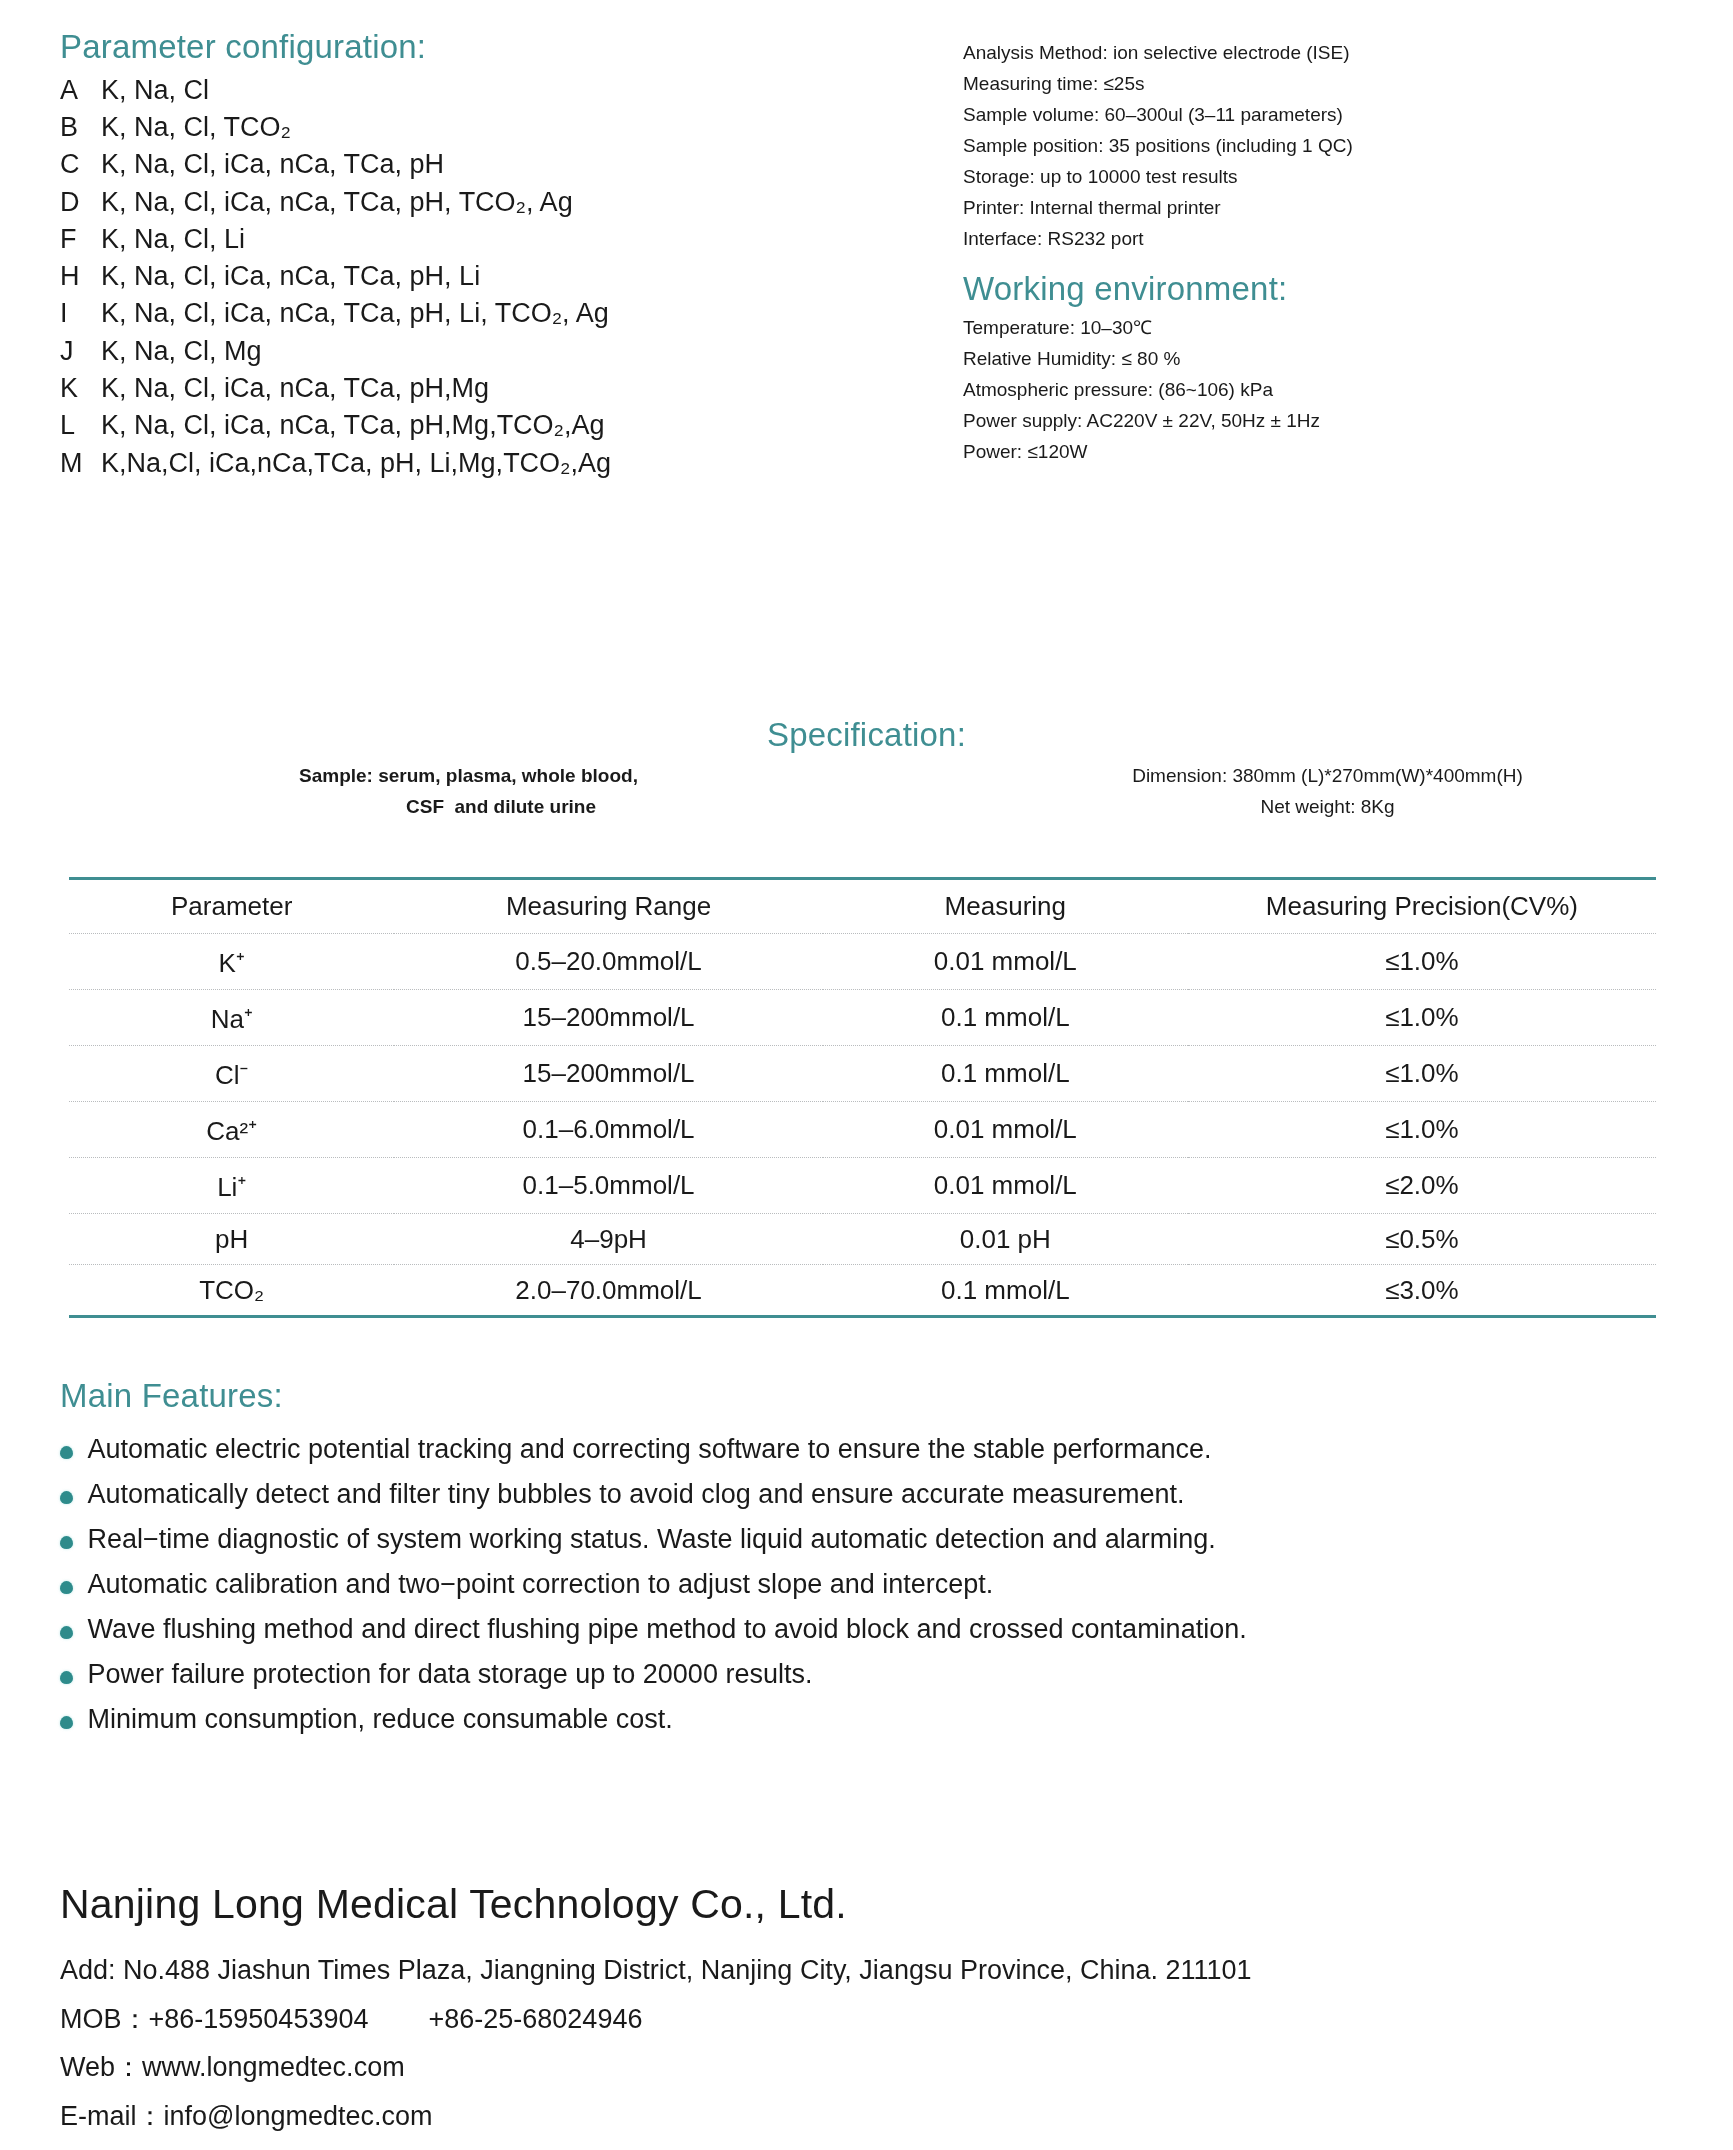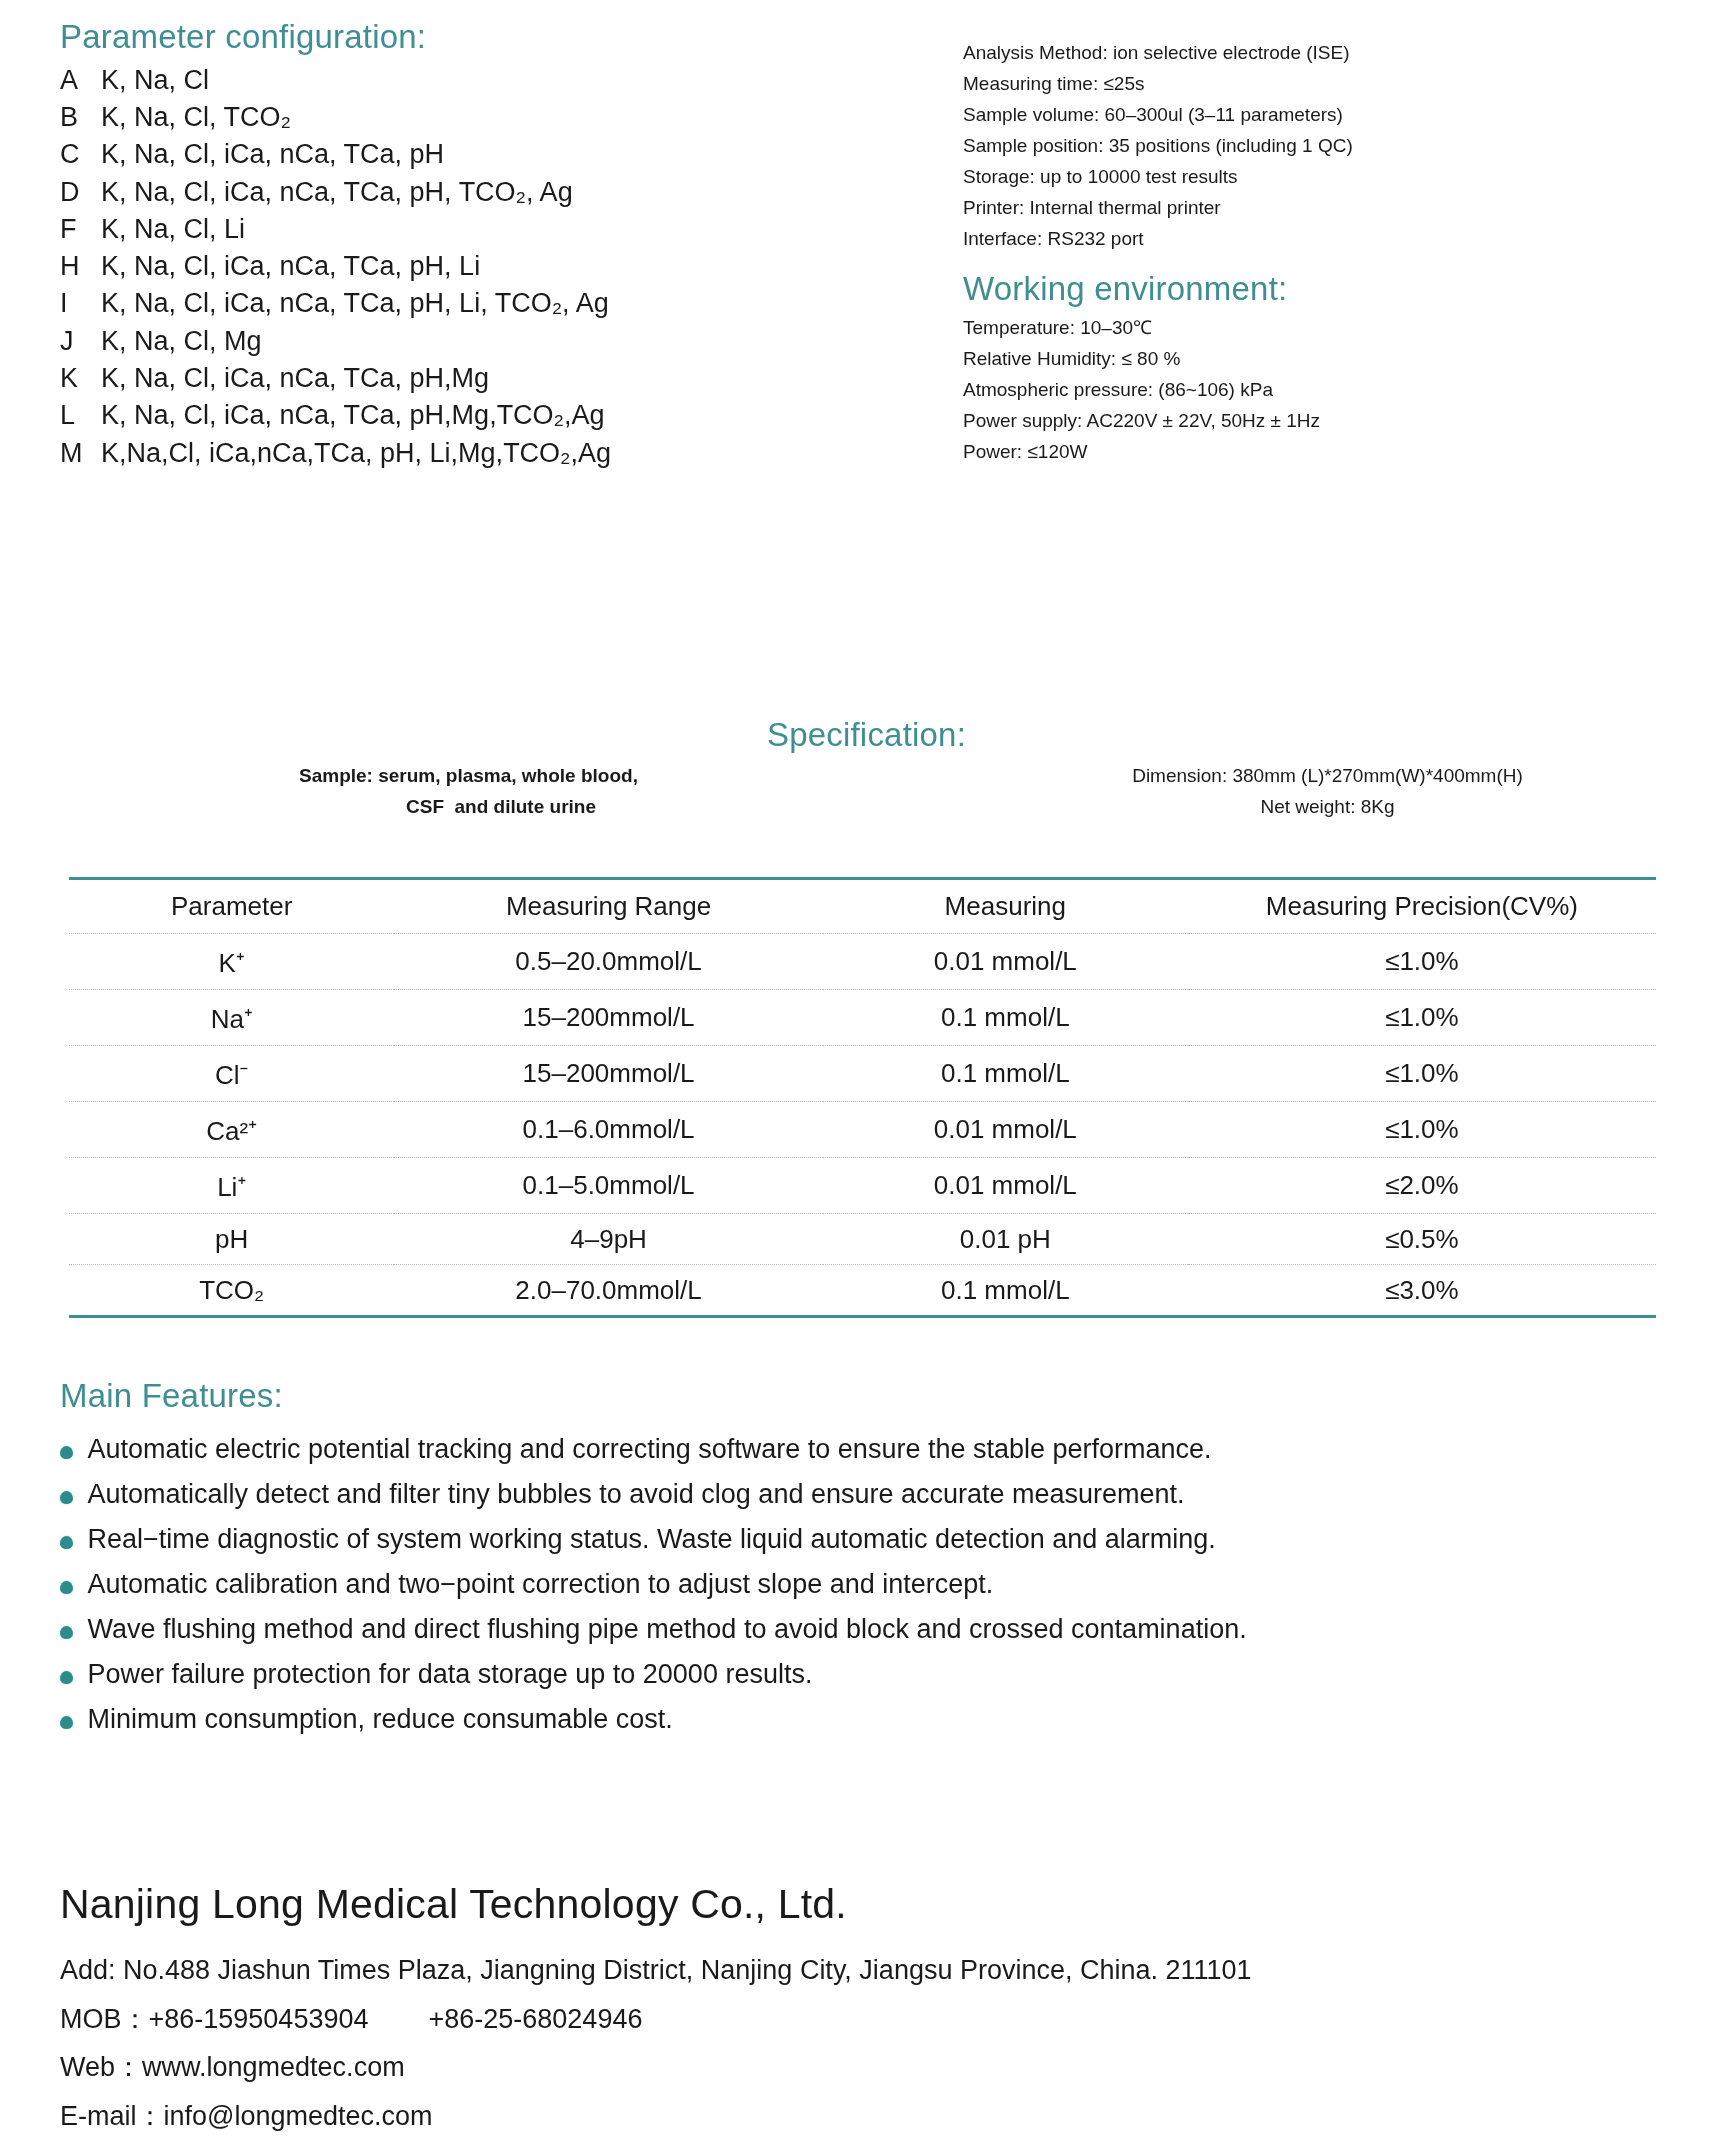--- a/index.html
+++ b/index.html
@@ -35,21 +35,21 @@
   
   .top-block {
     position: absolute;
     left: 0;
     top: 0;
     width: 1733px;
   }
   .col-left {
     position: absolute;
     left: 60px;
-    top: 20px;
+    top: 30px;
     width: 860px;
   }
   .col-right {
     position: absolute;
     left: 963px;
     top: 43px;
     width: 731px;
   }
 
   .param-list {

